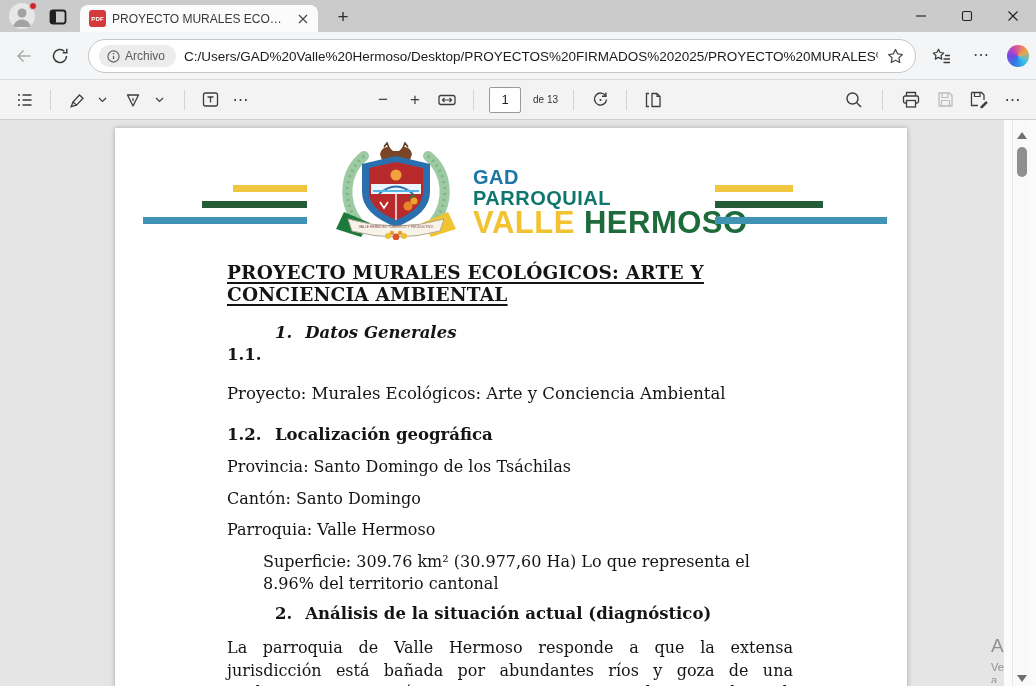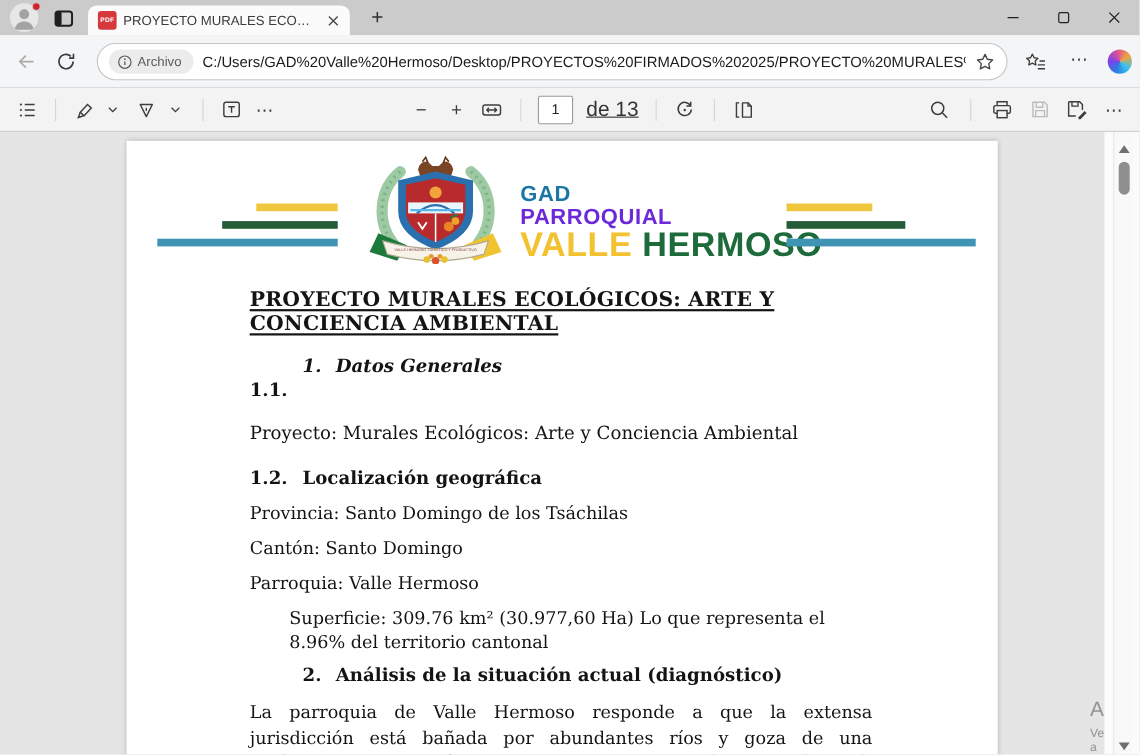--- a/index.html
+++ b/index.html
@@ -37,41 +37,41 @@
   .pdfbar { position:absolute; left:0; top:80px; width:1036px; height:40px; background:#f3f3f3; border-bottom:1px solid #cfcfcf; }
   .grp { position:absolute; top:0; height:39px; display:flex; align-items:center; }
   .grp-left { left:14px; gap:9px; }
   .grp-center { left:372px; gap:10px; }
   .grp-right { right:12px; gap:12px; }
   .vsep { width:1px; height:20px; background:#d4d4d4; margin:0 5px; }
   .tbtn { display:flex; align-items:center; justify-content:center; min-width:22px; height:28px; border-radius:4px; color:#3d3d3d; }
   .glyph { font-size:17px; color:#3d3d3d; }
   .chev { margin-left:-5px; }
   .page-input { width:32px; height:26px; border:1px solid #9a9a9a; border-radius:2px; background:#fff; text-align:center; font-size:13px; color:#222; font-family:"Liberation Sans",sans-serif; }
-  .of-label { font-size:19px; color:#333; margin-left:2px;text-decoration:underline; }
+  .of-label { font-size:10px; color:#333; margin-left:2px; }
 
   
   .content { position:absolute; left:0; top:120px; width:1036px; height:566px; background:#e5e5e5; overflow:hidden; }
   .page { position:absolute; left:115px; top:8px; width:792px; height:696px; background:#fff; box-shadow:0 0 5px rgba(0,0,0,.28); }
 
   
   .logo-wrap { position:relative; margin-top:12px; height:100px; }
   .bars { position:absolute; top:45px; display:flex; flex-direction:column; gap:9px; }
   .bars-left { left:28px; width:164px; align-items:flex-end; }
   .bars-right { left:600px; width:172px; align-items:flex-start; }
   .bar { height:7px; }
   .bar-y { background:#f0c63e; }
   .bar-g { background:#235c36; }
   .bar-b { background:#3f93b5; }
   .bars-left .bar-y { width:74px; } .bars-left .bar-g { width:105px; } .bars-left .bar-b { width:164px; }
   .bars-right .bar-y { width:78px; } .bars-right .bar-g { width:108px; } .bars-right .bar-b { width:172px; }
   .crest { position:absolute; left:212px; top:0; width:138px; height:100px; }
   .logo-text { position:absolute; left:358px; top:27px; line-height:1; }
   .lt-gad { font-size:20px; font-weight:bold; color:#1b76a6; letter-spacing:.5px; line-height:21px; }
-  .lt-parr { font-size:20px; font-weight:bold; color:#6d28d9; letter-spacing:.5px; line-height:20px; }
+  .lt-parr { font-size:20px; font-weight:bold; color:#0f766e; letter-spacing:.5px; line-height:20px; }
   .lt-vh { font-size:31px; font-weight:bold; line-height:29px; letter-spacing:.5px; }
   .lt-valle { color:#f2c230;margin-top:20px; } .lt-hermoso { color:#1d6b3a; }
 
   
   .doc { padding:0 114px 0 112px; font-family:"DejaVu Serif", serif; color:#141414; }
   .doc-title { margin-top:22px; font-size:18.5px; font-weight:bold; line-height:21.5px; text-decoration:underline; text-decoration-thickness:2px; text-underline-offset:3px; letter-spacing:.2px; }
   .h-ind { margin-left:48px; display:flex; gap:13px; font-size:16.5px; font-weight:bold; line-height:20px; }
   .h-ind.it { font-style:italic; }
   .h-num2 { display:flex; font-size:16.5px; font-weight:bold; line-height:20px; }
   .h-num2 .n { width:48px; flex:none; }

